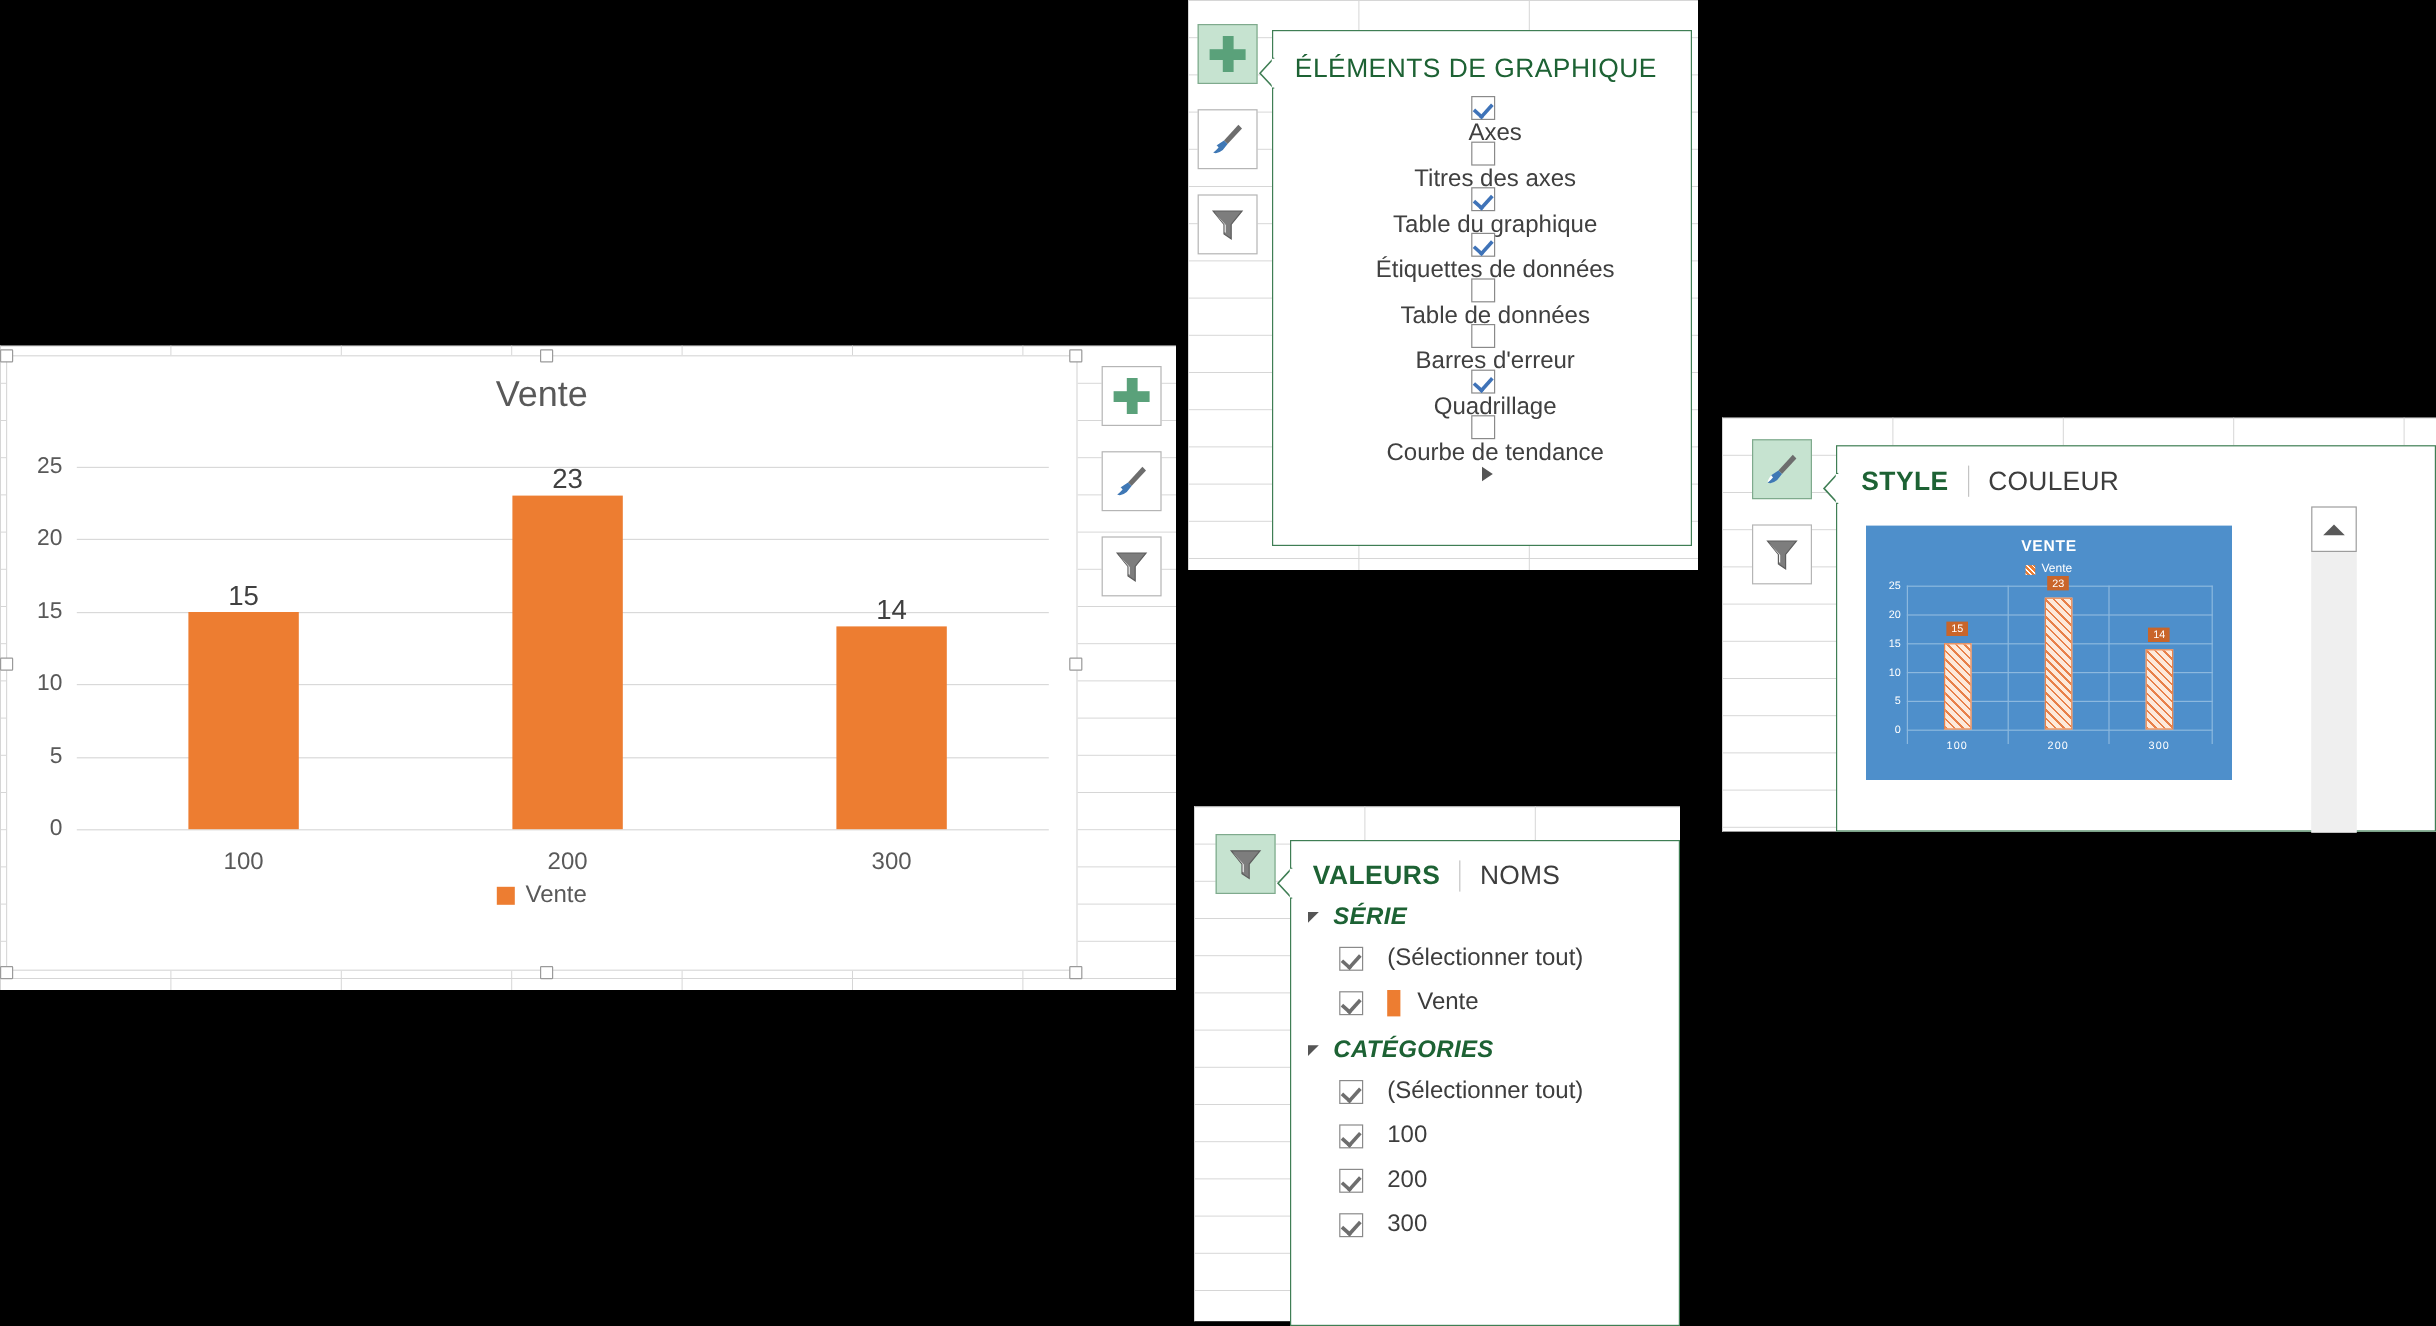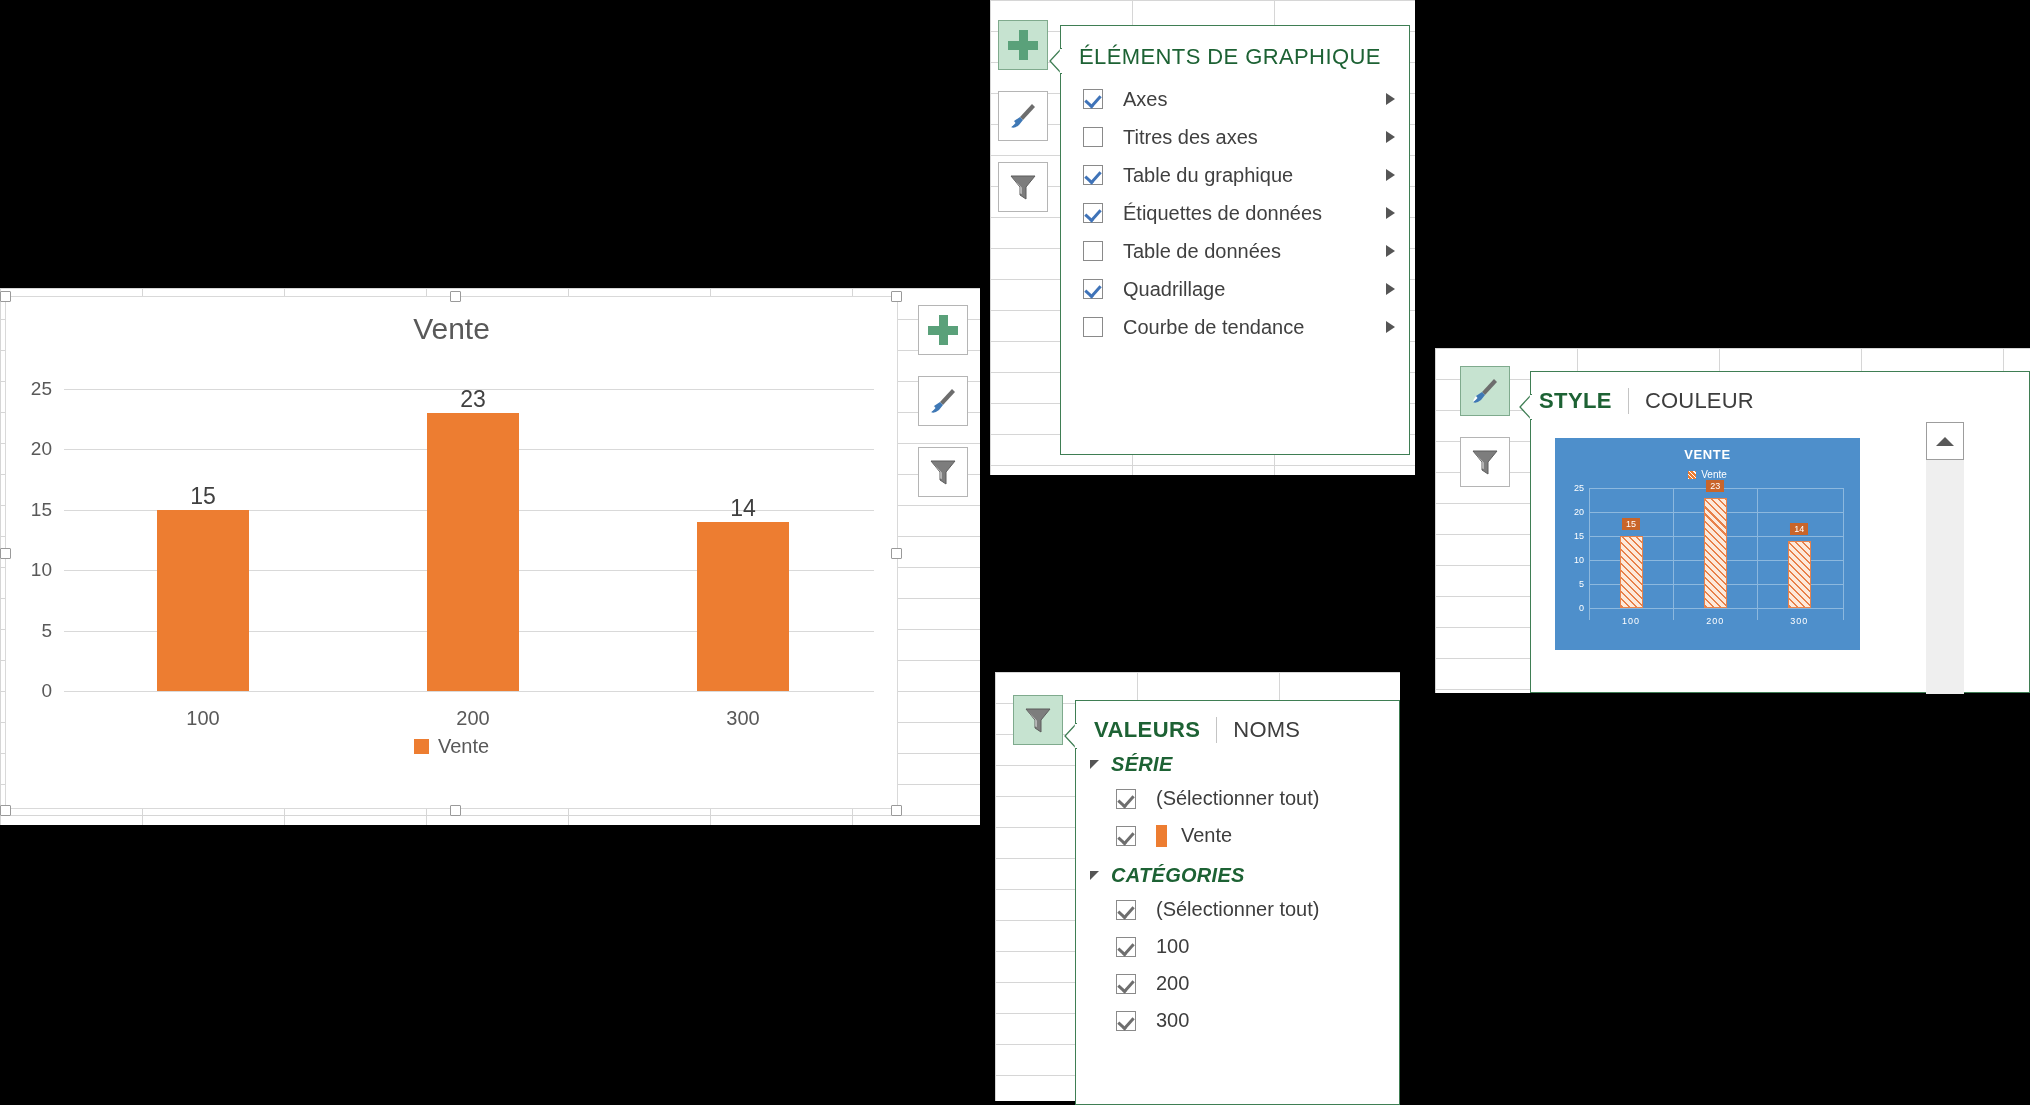--- a/index.html
+++ b/index.html
@@ -76,21 +76,21 @@
     position:absolute; background:#fff; border:1px solid #3f7e54; z-index:8;
   }
   .popup-pointer {
     position:absolute; left:-12px; top:22px; width:12px; height:24px; z-index:9;
   }
   .popup-pointer svg { display:block; }
   .popup-title {
     font-size:22px; font-weight:normal; color:#1d6234; letter-spacing:.4px;
   }
   .ce-row {
-    display:flex; align-items:center; height:38px; padding-left:4px;
+    display:flex; align-items:center; height:38px; padding-left:4px;flex-direction:column;
   }
   .cbx {
     width:20px; height:20px; border:1px solid #8a8a8a; background:#fff;
     margin-right:20px; position:relative; flex:0 0 auto;
   }
   .cbx.checked::after {
     content:""; position:absolute; left:4px; top:2px; width:7px; height:12px;
     border:solid #3f73b8; border-width:0 3px 3px 0; transform:rotate(42deg);
   }
   .cbx.checked.grey::after { border-color:#6e6e6e; }
@@ -292,20 +292,25 @@
           <span class="cbx checked"></span>
           <span class="ce-label">Étiquettes de données</span>
           <span class="caret-right"></span>
         </div>
         <div class="ce-row">
           <span class="cbx"></span>
           <span class="ce-label">Table de données</span>
           <span class="caret-right"></span>
         </div>
         <div class="ce-row">
+          <span class="cbx"></span>
+          <span class="ce-label">Barres d'erreur</span>
+          <span class="caret-right"></span>
+        </div>
+        <div class="ce-row">
           <span class="cbx checked"></span>
           <span class="ce-label">Quadrillage</span>
           <span class="caret-right"></span>
         </div>
         <div class="ce-row">
           <span class="cbx"></span>
           <span class="ce-label">Courbe de tendance</span>
           <span class="caret-right"></span>
         </div>
       </div>
@@ -389,21 +394,21 @@
     </div>
 
     <div class="popup" style="left:95px; top:23px; width:500px; height:322px;">
       <div class="popup-pointer">
         <svg width="13" height="26" viewBox="0 0 13 26">
           <path d="M13 0 L1 13 L13 26" fill="#ffffff" stroke="#3f7e54" stroke-width="1.3"></path>
           <line x1="12" y1="1" x2="12" y2="25" stroke="#ffffff" stroke-width="2.4"></line>
         </svg>
       </div>
 
-      <div class="tabs" style="margin:16px 0 4px 8px;">
+      <div class="tabs" style="margin:16px 0 4px 20px;">
         <span class="tab-active">STYLE</span>
         <span class="tab-sep"></span>
         <span class="tab-inactive">COULEUR</span>
       </div>
 
       <div class="thumb" style="left:24px; top:66px; width:305px; height:212px;">
         <div class="thumb-title">VENTE</div>
         <div class="thumb-legend">
           <span class="thumb-legend-sw"></span>
           <span class="thumb-legend-tx">Vente</span>

